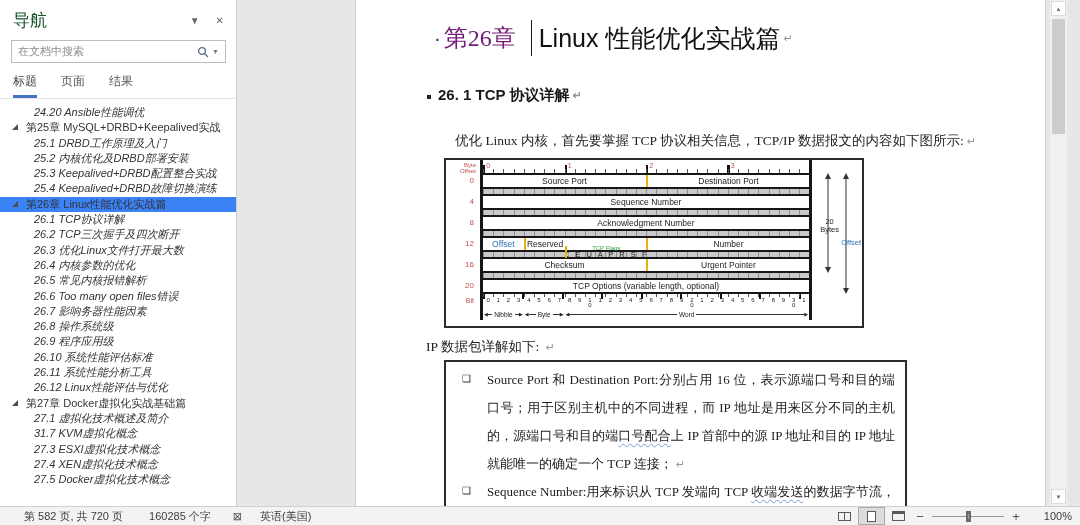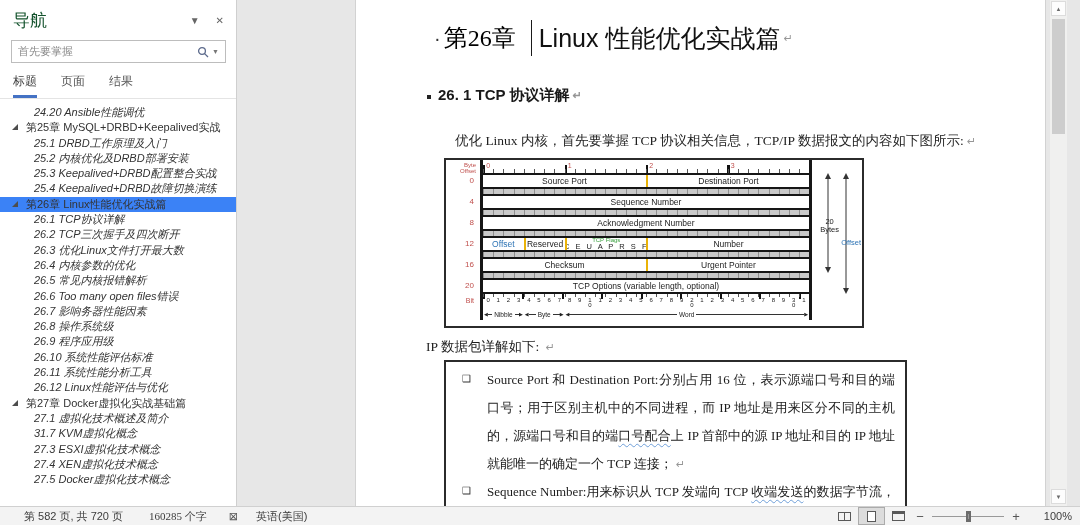--- a/index.html
+++ b/index.html
@@ -22,21 +22,21 @@
   .nav-item.lvl0{padding-left:26px;}
   .nav-item.lvl1{padding-left:34px;font-style:italic;}
   .nav-item.sel{background:#3b82f6;}
   .tri{position:absolute;left:12px;top:4px;width:0;height:0;border-bottom:6px solid #4d4d4d;border-left:6px solid transparent;}
 
   
   #page{position:absolute;left:355px;top:0;width:691px;height:506px;background:#fff;overflow:hidden;border-left:1px solid #d2d2d2;border-right:1px solid #d2d2d2;box-sizing:border-box;}
   .mark{color:#969696;font-size:11px;margin-left:3px;}
   .chapter{position:absolute;left:78px;top:20px;display:flex;align-items:center;}
   .ch-bullet{font-size:20px;color:#333;margin-right:3px;}
-  .ch-label{font-family:"Liberation Serif",serif;font-size:24px;color:#000000;}
+  .ch-label{font-family:"Liberation Serif",serif;font-size:24px;color:#701a75;}
   .cursorbar{width:1px;height:36px;background:#1a1a1a;margin:0 7px 0 15px;}
   .ch-title{font-size:25px;color:#111;}
   .section{position:absolute;left:71px;top:86px;display:flex;align-items:center;font-size:15px;font-weight:bold;color:#191919;}
   .sec-bullet{width:4px;height:4px;background:#222;margin-right:7px;margin-top:3px;}
   .intro{position:absolute;left:72px;top:132px;width:600px;font-family:"Liberation Serif",serif;font-size:13.5px;color:#1f1f1f;text-indent:2em;}
   .ipnote{position:absolute;left:70px;top:338px;font-family:"Liberation Serif",serif;font-size:13.5px;color:#1f1f1f;}
 
   
   #tcpbox{position:absolute;left:88px;top:158px;width:420px;height:170px;border:2px solid #2b2b2b;background:#fff;box-sizing:border-box;}
   #gutter{position:absolute;left:0;top:0;width:34px;height:100%;}
@@ -79,21 +79,21 @@
   
   #vscroll{position:absolute;right:13px;top:0;width:17px;height:506px;background:#f0f0ef;}
   .sc-btn{position:absolute;left:1px;width:15px;height:15px;background:#fdfdfd;border:1px solid #dcdcdc;color:#6a6a6a;font-size:6px;display:flex;align-items:center;justify-content:center;box-sizing:border-box;}
   #sc-up{top:1px;}
   #sc-down{top:489px;}
   #sc-thumb{position:absolute;left:2px;top:19px;width:13px;height:115px;background:#cdcdcd;}
 
   
   #status{position:absolute;left:0;bottom:0;width:1080px;height:19px;background:#f3f3f3;border-top:1px solid #d0d0d0;display:flex;align-items:center;font-size:11px;color:#3d3d3d;box-sizing:border-box;padding-left:16px;}
   .st-page{margin-left:8px;}
-  .st-words{margin-left:26px;font-family:Liberation Serif, serif;}
+  .st-words{margin-left:26px;}
   .st-proof{margin-left:22px;font-size:11px;color:#555;}
   .st-lang{margin-left:18px;}
   .st-spacer{flex:1;}
   .vbtn{width:27px;height:18px;display:flex;align-items:center;justify-content:center;box-sizing:border-box;}
   .vbtn.sel{background:#dcdcdc;border:1px solid #ababab;}
   .ic-read{width:13px;height:9px;border:1px solid #595959;position:relative;box-sizing:border-box;}
   .ic-read::after{content:"";position:absolute;left:5px;top:0;bottom:0;width:1px;background:#595959;}
   .ic-print{width:9px;height:11px;border:1px solid #595959;box-sizing:border-box;background:#fff;}
   .ic-web{width:13px;height:10px;border:1px solid #595959;border-top-width:3px;box-sizing:border-box;}
   .zbtn{width:16px;text-align:center;color:#555;font-size:13px;}
@@ -107,21 +107,21 @@
 
 <div id="app">
 
   <div id="nav">
     <div class="nav-head">
       <span class="nav-title">导航</span>
       <span class="nav-ctl">▼</span>
       <span class="nav-ctl">✕</span>
     </div>
     <div class="search">
-      <span class="search-ph">首先要掌握</span>
+      <span class="search-ph">在文档中搜索</span>
       <span class="search-icons">
         <svg width="12" height="12" viewBox="0 0 12 12">
           <circle cx="5" cy="5" r="3.4" fill="none" stroke="#5c6a8c" stroke-width="1.3"></circle>
           <line x1="7.6" y1="7.6" x2="11" y2="11" stroke="#5c6a8c" stroke-width="1.3"></line>
         </svg>
         <span class="caret">▼</span>
       </span>
     </div>
     <div class="tabs" id="tabs">
         <div class="tab active">标题</div>
@@ -203,21 +203,21 @@
               <div class="cell" style="width: 100%;">Sequence Number</div>
             </div>
             <div class="band"></div>
             <div class="row">
               <div class="cell" style="width: 100%;">Acknowledgment Number</div>
             </div>
             <div class="band"></div>
             <div class="row">
               <div class="cell blue" style="width: 12.5%;">Offset</div>
               <div class="cell" style="width: 12.5%;">Reserved</div>
-              <div class="cell" style="width: 25%;">
+              <div class="cell" style="width: 25%; margin-top: 8px;">
                 <div class="flags-t">TCP Flags</div>
                 <div class="flags-l">C E U A P R S F</div>
               </div>
               <div class="cell" style="width: 50%;">Number</div>
             </div>
             <div class="band"></div>
             <div class="row">
               <div class="cell" style="width: 50%;">Checksum</div>
               <div class="cell" style="width: 50%;">Urgent Pointer</div>
             </div>

